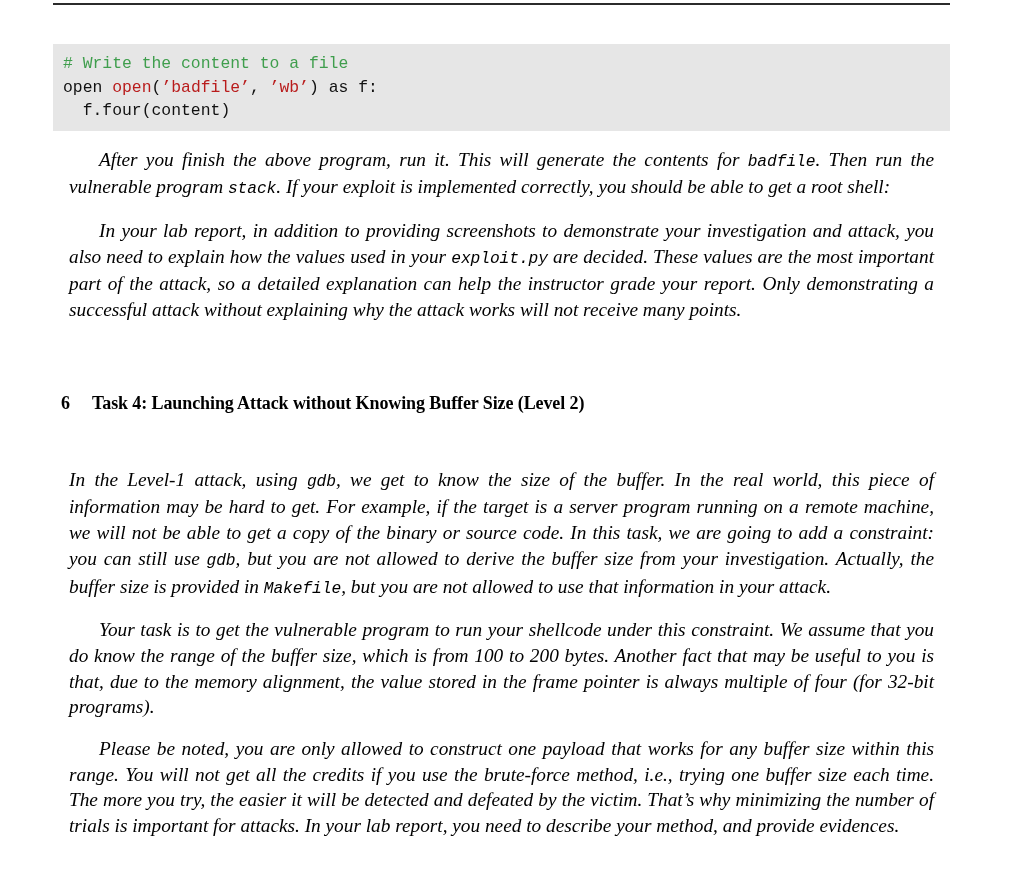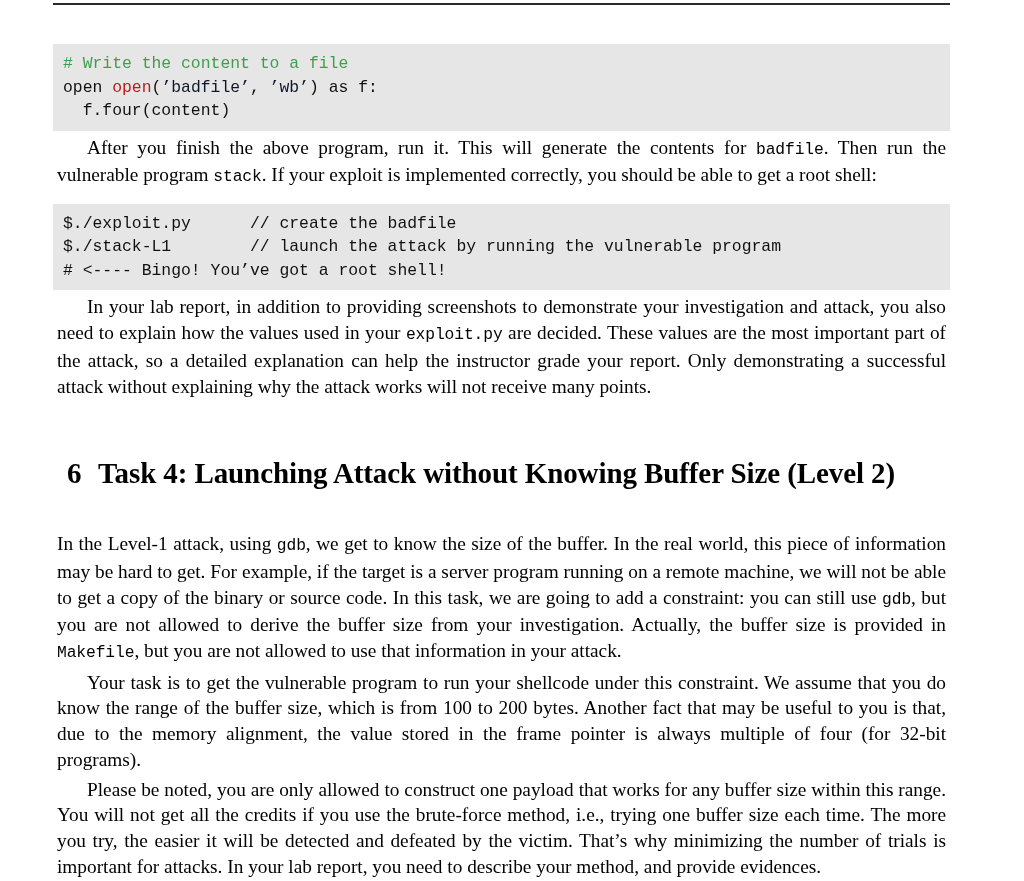--- a/index.html
+++ b/index.html
@@ -47,46 +47,47 @@
     white-space: pre;
     color: #111111;
     letter-spacing: 0px;
   }
   .codeblock .ln {
     display: block;
     padding-left: 10px;
   }
   .c-comment { color: #3f9e4d; }
   .c-func    { color: #b91c1c; }
-  .c-string  { color: #0f172a; }
+  .c-string  { color: #b91c1c; }
 
   
   p.body {
     font-size: 19.3px;
     line-height: 25.7px;
     text-align: justify;
     text-justify: inter-word;
-    margin: 4px;
+    margin: 16px;
     hyphens: none;
+    font-style: italic;
   }
   p.indent { text-indent: 30px; }
   p.noindent { text-indent: 0; }
   .gap-after-code { margin-top: 14px; }
 
   code.inl {
     font-family: "Liberation Mono", "DejaVu Sans Mono", monospace;
     font-size: 16.3px;
     letter-spacing: -0.1px;
   }
 
   
   h2.section {
-    font-size: 29px;
+    font-size: 18px;
     font-weight: bold;
-    margin: 14px;
+    margin: 8px;
     line-height: 28px;
     letter-spacing: -0.1px;
   }
   h2.section .secnum {
     display: inline-block;
     min-width: 31px;
   }
   .sec-space-top { height: 42px; }
   .sec-space-bottom { height: 26px; }
 </style>
@@ -96,21 +97,20 @@
 <div class="page">
 
   <div class="header-rule"></div>
 
   <div class="content">
 
     <div class="codeblock"><span class="ln"><span class="c-comment"># Write the content to a file</span></span><span class="ln"><span>open </span><span class="c-func">open</span><span>(</span><span class="c-string">’badfile’</span><span>, </span><span class="c-string">’wb’</span><span>) as f:</span></span><span class="ln"><span>  f.four(content)</span></span></div>
 
     <p class="body indent gap-after-code"><span>After you finish the above program, run it. This will generate the contents for </span><code class="inl">badfile</code><span>. Then run the vulnerable program </span><code class="inl">stack</code><span>. If your exploit is implemented correctly, you should be able to get a root shell:</span></p>
 
-    <div class="codeblock gap-after-code"><span class="ln"><span>$./exploit.py      // create the badfile</span></span><span class="ln"><span>$./stack-L1        // launch the attack by running the vulnerable program</span></span><span class="ln"><span># &lt;---- Bingo! You’ve got a root shell!</span></span></div>
 
     <p class="body indent gap-after-code"><span>In your lab report, in addition to providing screenshots to demonstrate your investigation and attack, you also need to explain how the values used in your </span><code class="inl">exploit.py</code><span> are decided.  These values are the most important part of the attack, so a detailed explanation can help the instructor grade your report. Only demonstrating a successful attack without explaining why the attack works will not receive many points.</span></p>
 
     <div class="sec-space-top"></div>
 
     <h2 class="section">
       <span class="secnum">6</span><span>Task 4: Launching Attack without Knowing Buffer Size (Level 2)</span>
     </h2>
 
     <div class="sec-space-bottom"></div>

